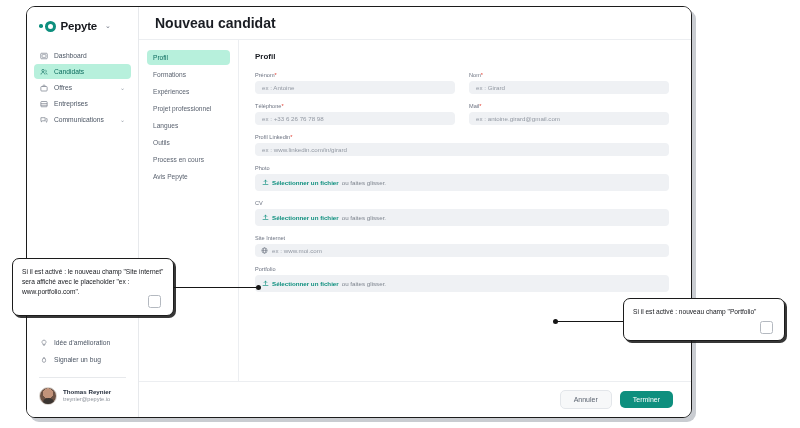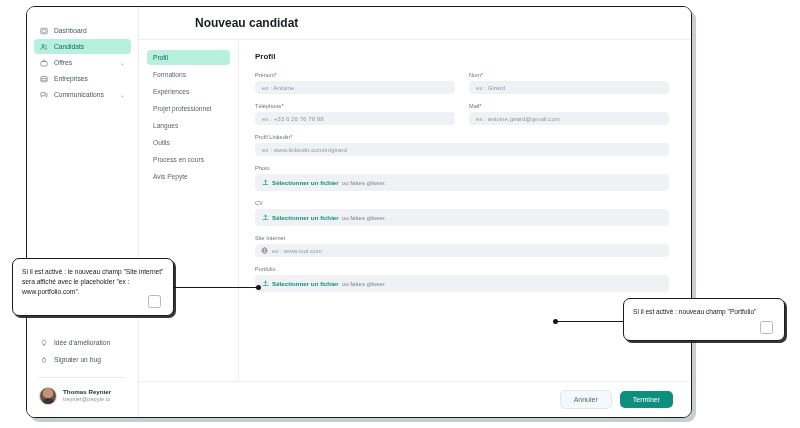--- a/index.html
+++ b/index.html
@@ -60,21 +60,21 @@
     content:"";position:absolute;left:2.5px;top:9.5px;width:11px;height:9px;border-radius:50% 50% 0 0;
     background:#3b3531;
   }
   .user-meta{line-height:1.35;}
   .user-name{font-size:6.2px;color:#1f2937;font-weight:bold;}
   .user-mail{font-size:5.6px;color:#8b9199;}
 
   
   .main{flex:1;display:flex;flex-direction:column;min-width:0;background:#fff;}
   .main-head{height:32px;flex:0 0 32px;display:flex;align-items:center;padding-left:16px;}
-  .main-title{font-size:12px;font-weight:bold;color:#1a1d23;margin-left:40px;}
+  .main-title{font-size:14px;font-weight:bold;color:#1a1d23;}
   .main-body{flex:1;display:flex;min-height:0;border-top:1px solid #eceef1;}
 
   
   .sections{
     width:100px;flex:0 0 100px;border-right:1px solid #eceef1;padding:10px 8px 0 8px;
     box-sizing:border-box;display:flex;flex-direction:column;gap:2px;
   }
   .section-item{
     font-size:6.6px;color:#5b6370;padding:4px 6px;border-radius:4px;white-space:nowrap;
   }
@@ -138,20 +138,28 @@
 <body>
 
 <div class="stage">
 
   <div class="app-shadow"></div>
 
   <div class="app-window">
 
     <div class="nav">
 
+      <div class="brand">
+        <span class="brand-logo">
+          <span class="logo-dot"></span>
+            <span class="logo-ring"></span>
+        </span>
+        <span class="brand-name">Pepyte</span>
+        <span class="brand-caret">⌄</span>
+      </div>
 
       <div class="nav-list">
 
         <div class="nav-item">
           <svg class="nav-icon" viewBox="0 0 16 16">
             <rect x="1.5" y="2.5" width="13" height="11" rx="1.6" fill="none" stroke="#6b7280" stroke-width="1.3"></rect>
             <rect x="4.2" y="5.2" width="7.6" height="5.6" rx="0.8" fill="none" stroke="#6b7280" stroke-width="1.1"></rect>
           </svg>
           <span class="label">Dashboard</span>
           <span class="nav-caret"></span>

